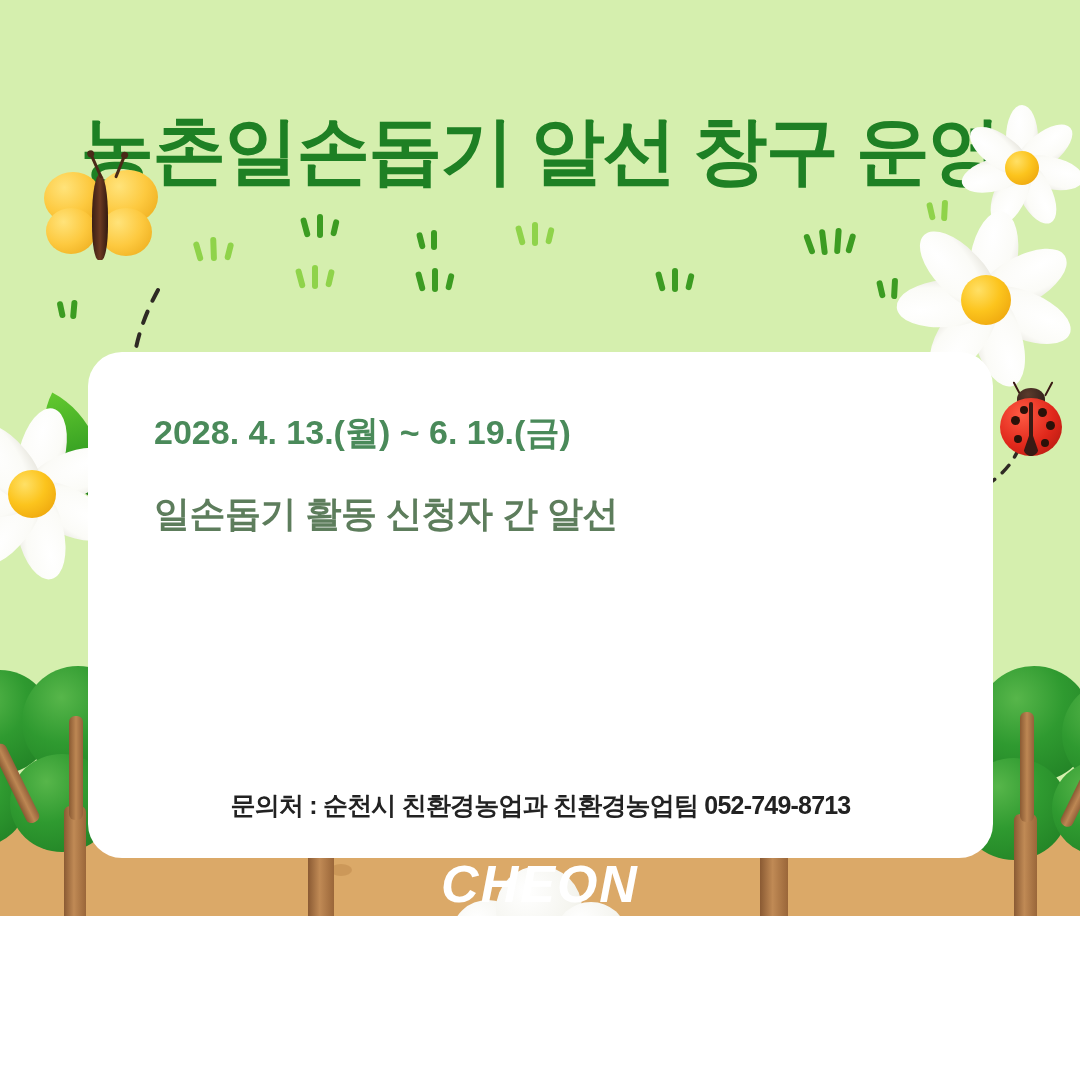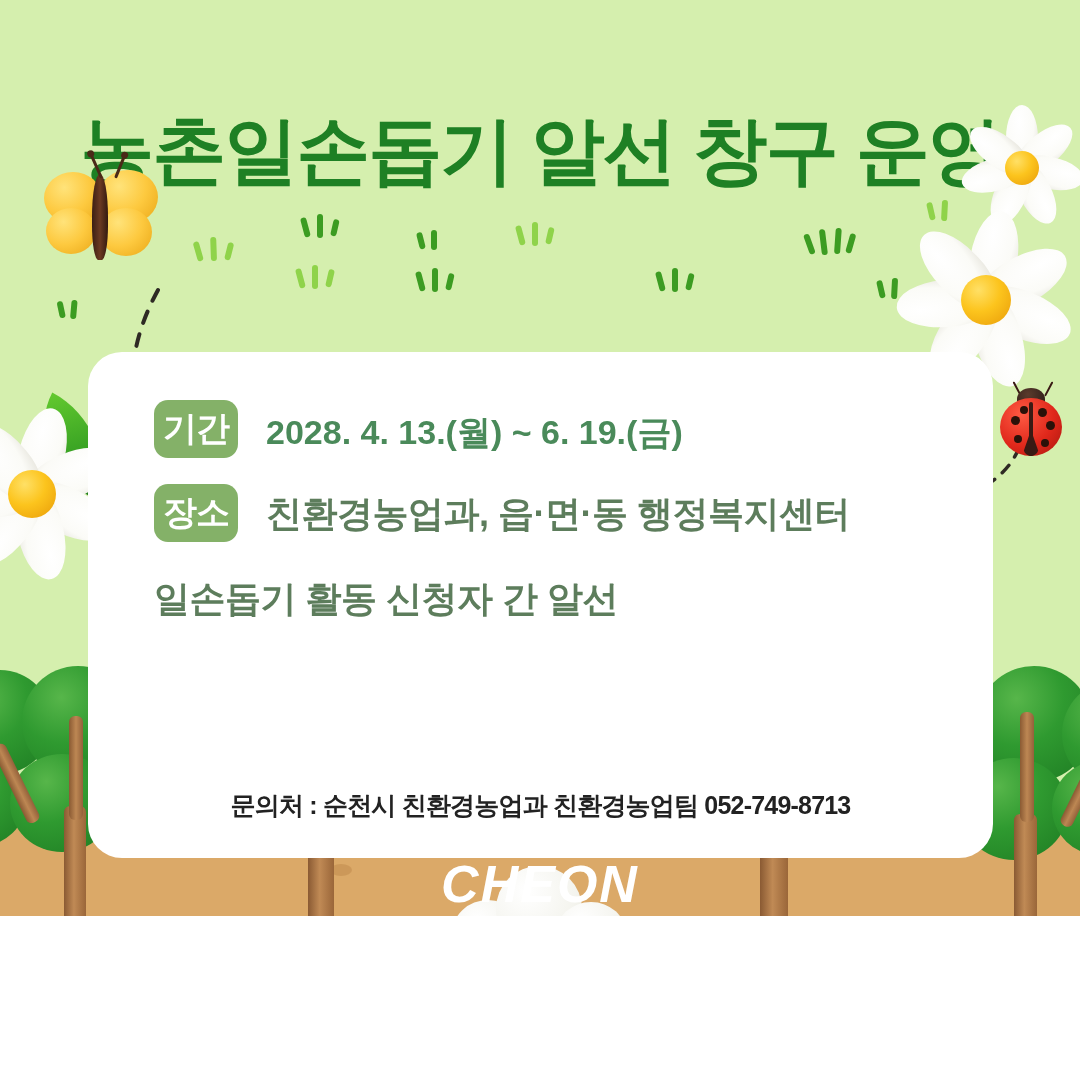--- a/index.html
+++ b/index.html
@@ -510,28 +510,23 @@
     <div class="trunk" style="left:152px; top:148px; width:23px; height:112px;"></div>
     <div class="branch" style="left:114px; top:72px; width:14px; height:90px; transform:rotate(-27deg);"></div>
     <div class="branch" style="left:158px; top:46px; width:14px; height:110px;"></div>
     <div class="branch" style="left:196px; top:70px; width:13px; height:90px; transform:rotate(26deg);"></div>
   </div>
 
   <div class="card">
     <div class="rows">
 
       <div class="row">
-        <div class="badge">기간</div>
         <div class="rowtext period">2028. 4. 13.(월) ~ 6. 19.(금)</div>
       </div>
 
-      <div class="row">
-        <div class="badge">장소</div>
-        <div class="rowtext">친환경농업과, 읍·면·동 행정복지센터</div>
-      </div>
 
       <div class="row">
         <div class="rowtext content">
           <span class="l2">일손돕기 활동 신청자 간 알선</span>
         </div>
       </div>
 
     </div>
     <div class="contact">문의처 : 순천시 친환경농업과 친환경농업팀 052-749-8713</div>
   </div>

